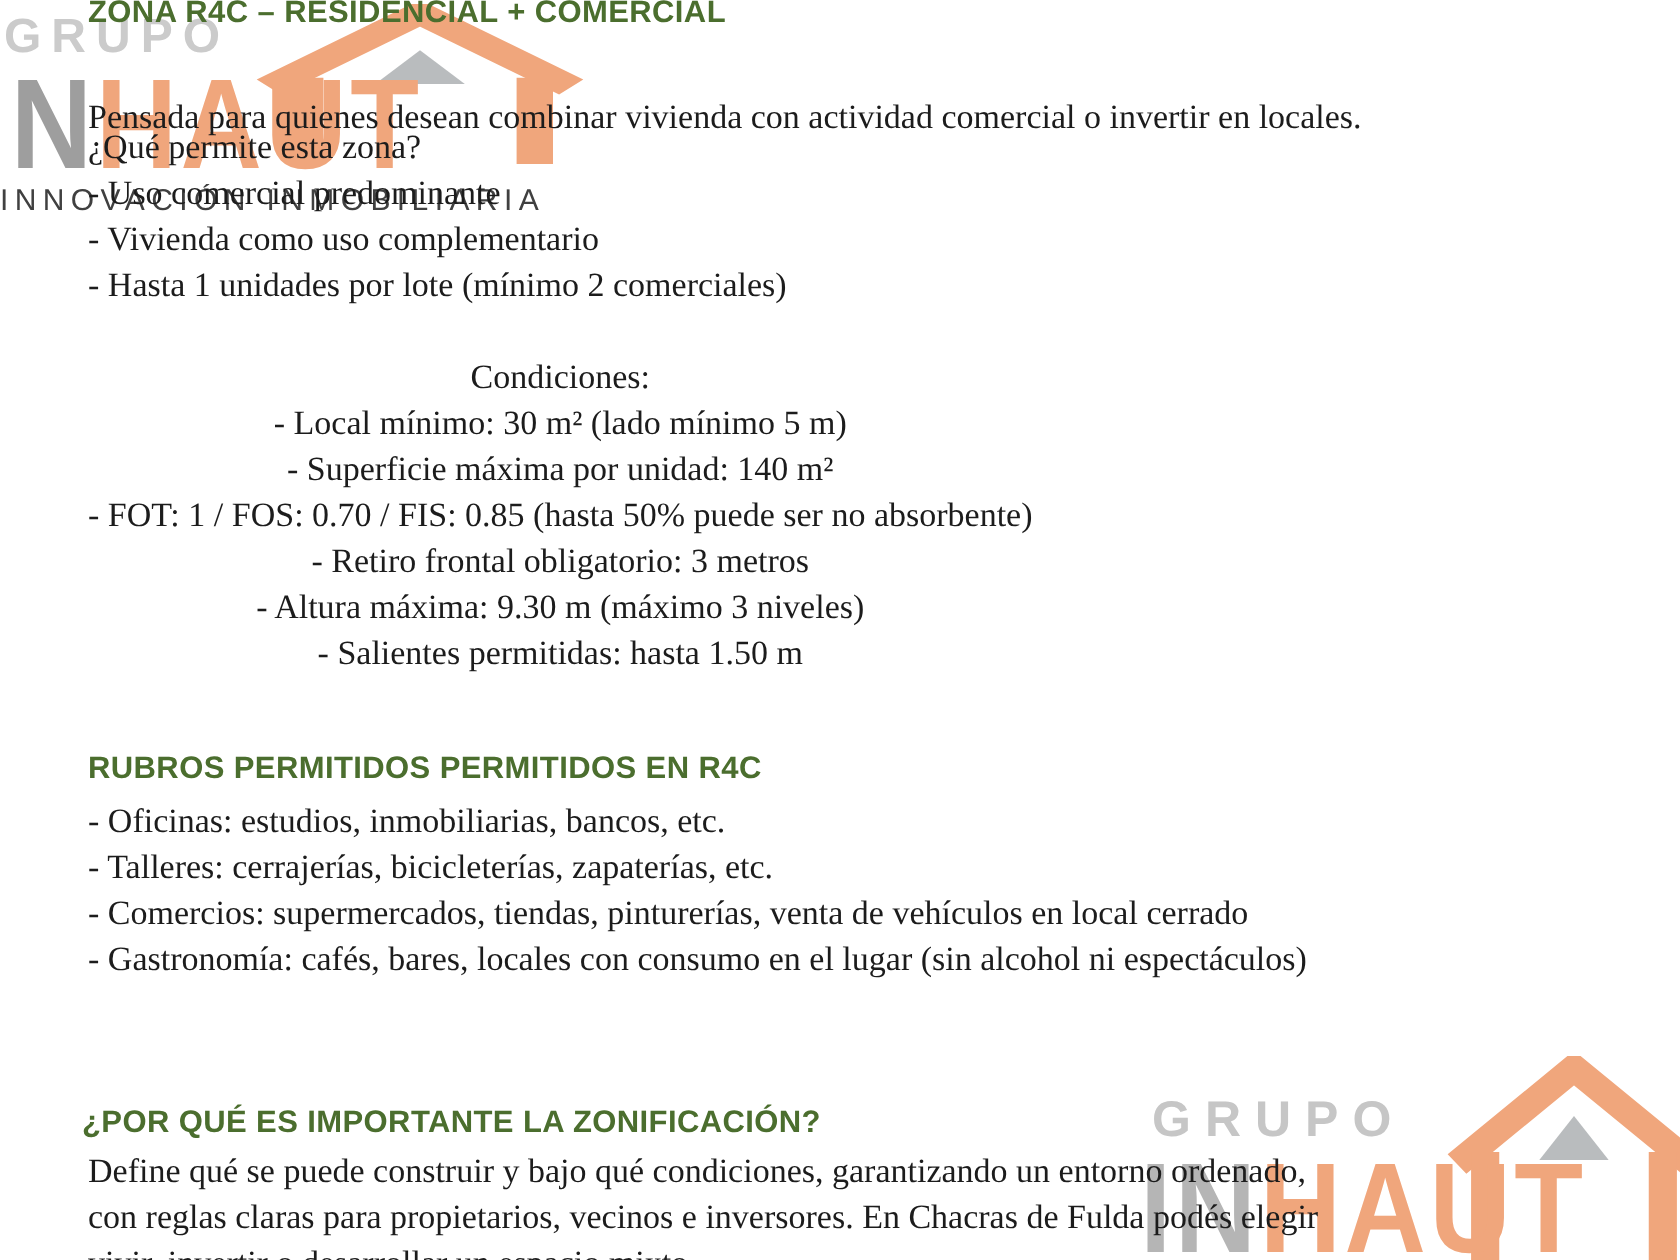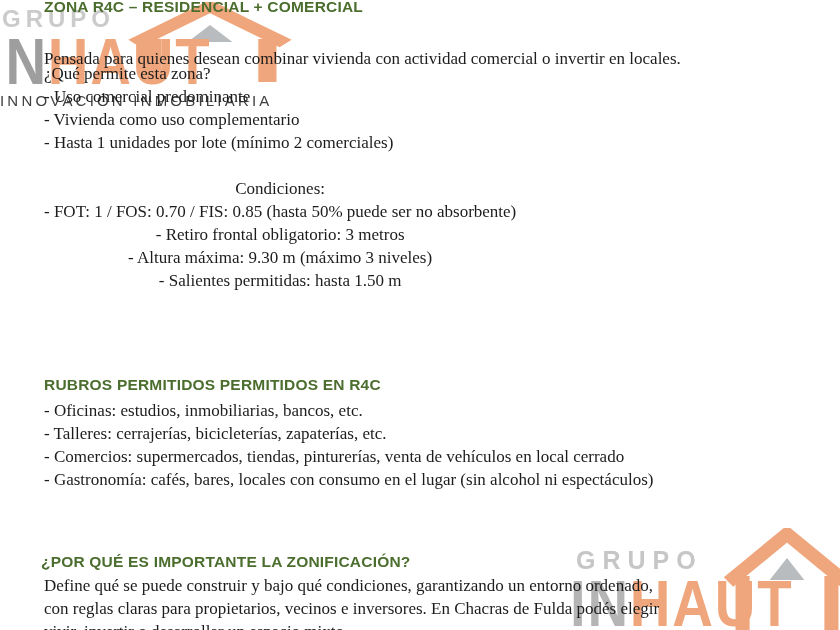--- a/index.html
+++ b/index.html
@@ -86,20 +86,22 @@
 
   <div class="txt body-block" style="left:44px;top:62px;">
     <div>¿Qué permite esta zona?</div>
     <div>- Uso comercial predominante</div>
     <div>- Vivienda como uso complementario</div>
     <div>- Hasta 1 unidades por lote (mínimo 2 comerciales)</div>
   </div>
 
   <div class="txt body-block" style="left:44px;top:177px;text-align:center;">
     <div>Condiciones:</div>
+    <div>- Local mínimo: 30 m² (lado mínimo 5 m)</div>
+    <div>- Superficie máxima por unidad: 140 m²</div>
     <div>- FOT: 1 / FOS: 0.70 / FIS: 0.85 (hasta 50% puede ser no absorbente)</div>
     <div>- Retiro frontal obligatorio: 3 metros</div>
     <div>- Altura máxima: 9.30 m (máximo 3 niveles)</div>
     <div>- Salientes permitidas: hasta 1.50 m</div>
   </div>
 
   <div class="txt h-green" style="left:44px;top:376px;color:#4b6e2e;">RUBROS PERMITIDOS PERMITIDOS EN R4C</div>
 
   <div class="txt body-block" style="left:44px;top:399px;">
     <div>- Oficinas: estudios, inmobiliarias, bancos, etc.</div>

